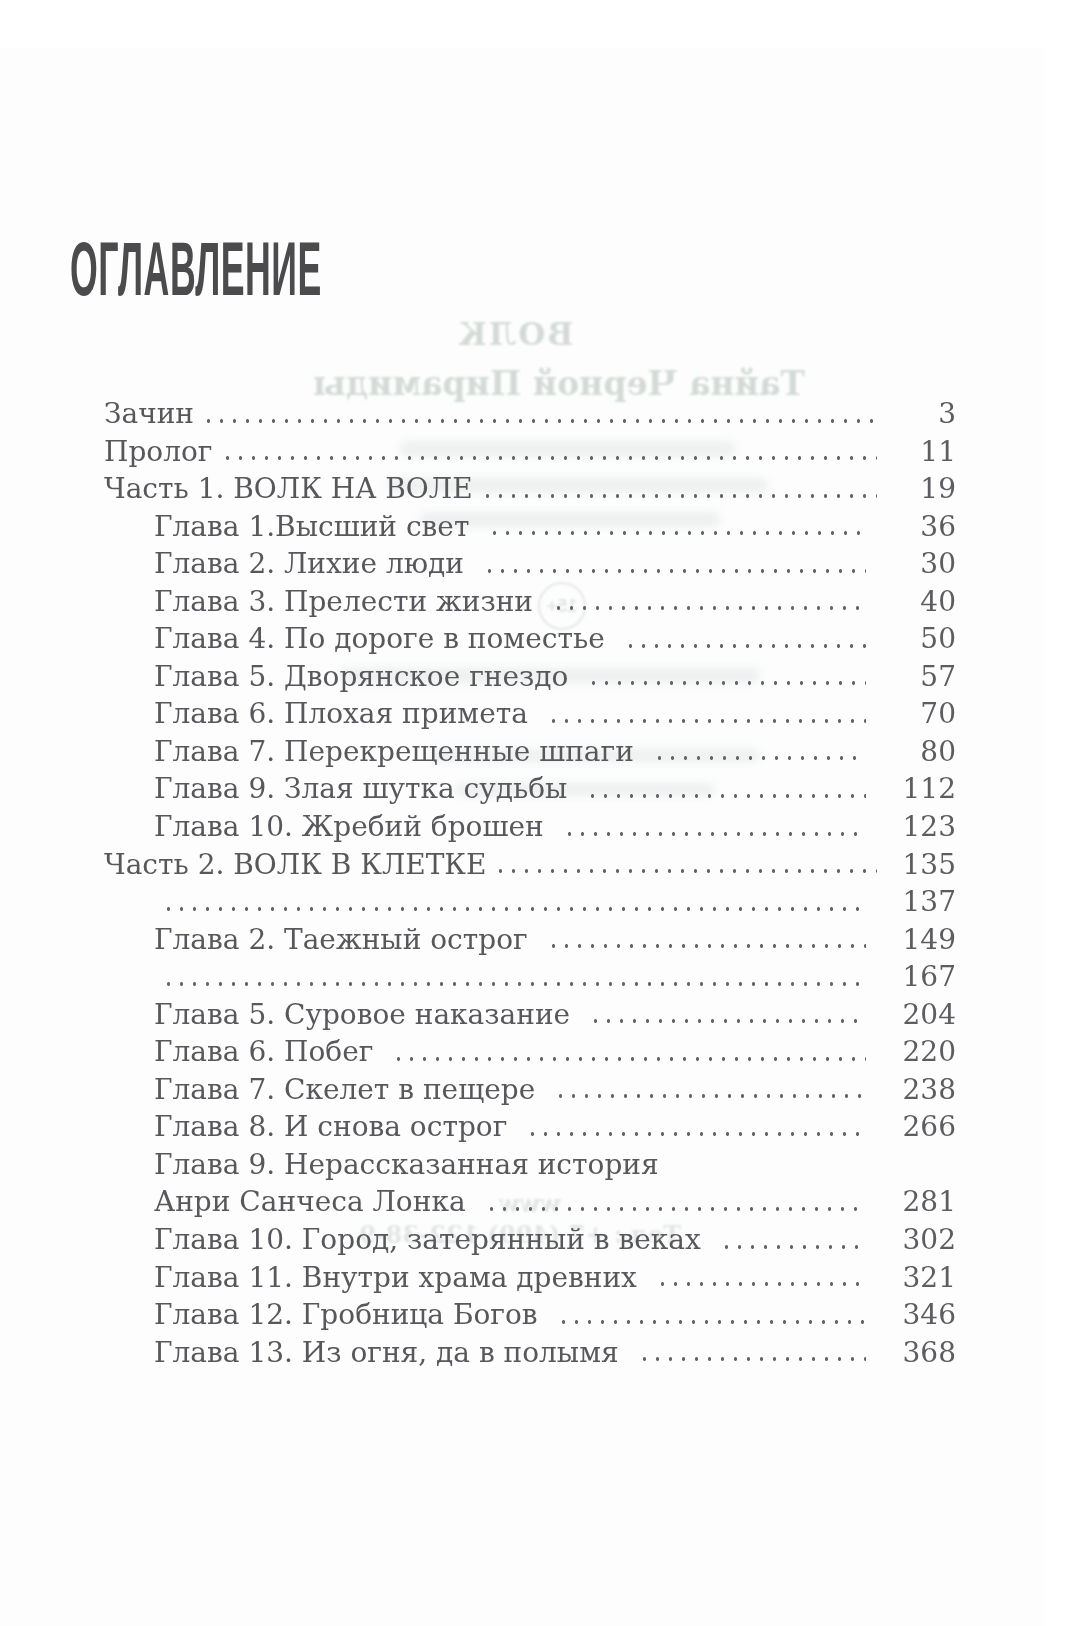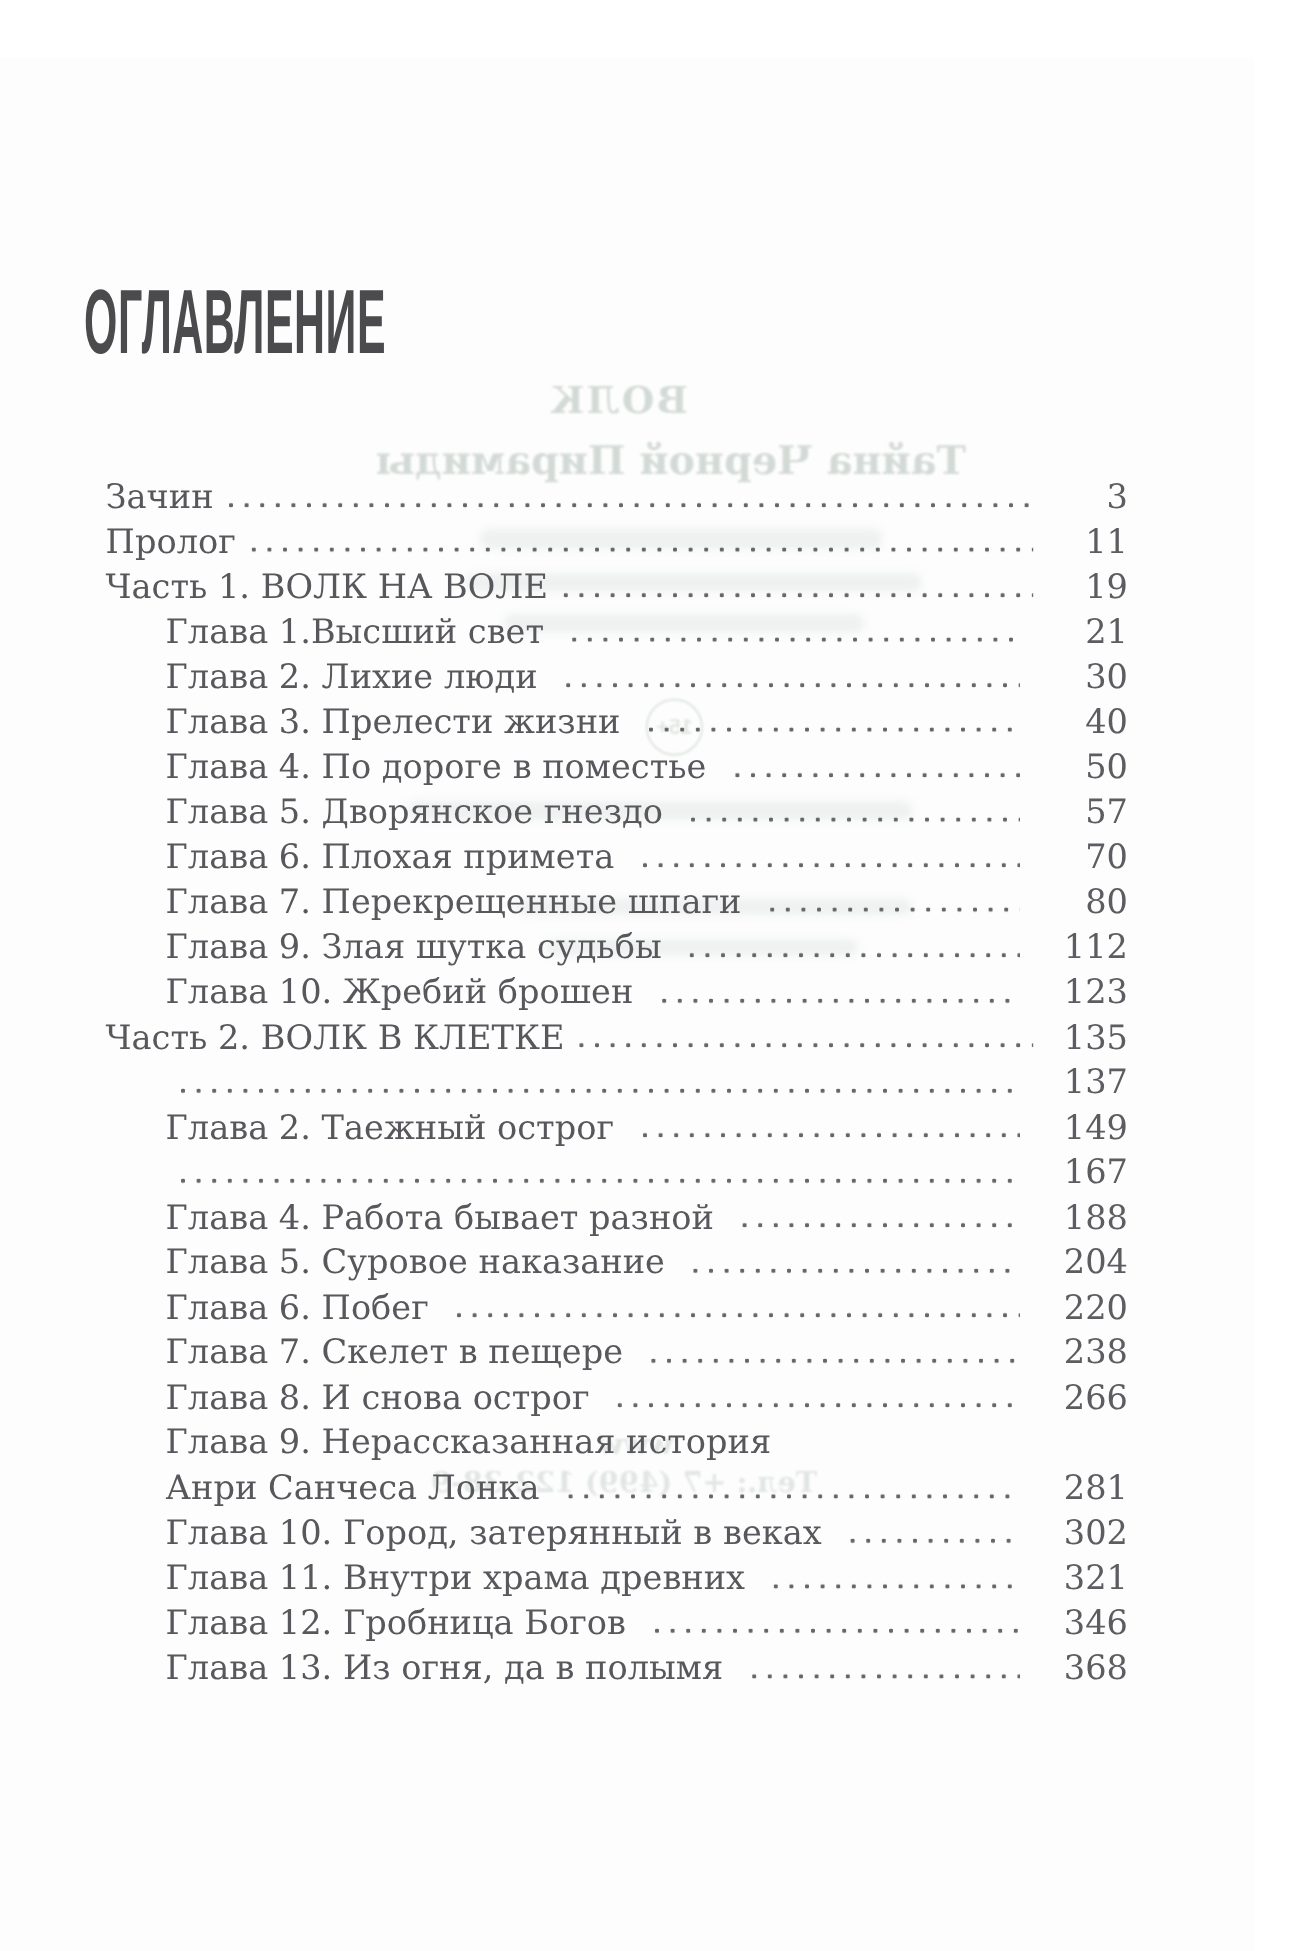--- a/index.html
+++ b/index.html
@@ -25,21 +25,21 @@
     line-height:78px;
     color:#4b4b4d;
     letter-spacing:1px;
     transform:scaleX(0.47);
     transform-origin:left center;
     white-space:nowrap;
   }
   
   .toc{
     position:absolute;
-    left:88px;
+    left:104px;
     top:347px;
     width:852px;
   }
   .row{
     display:flex;
     height:37.55px;
     line-height:37.55px;
     font-size:28px;
     color:#58585c;
   }
@@ -146,21 +146,21 @@
     <span class="pagenum">11</span>
   </div>
       <div class="row">
     <span class="label">Часть 1. ВОЛК НА ВОЛЕ</span>
     <span class="leader"></span>
     <span class="pagenum">19</span>
   </div>
       <div class="row indent">
     <span class="label">Глава 1.Высший свет</span>
     <span class="leader"></span>
-    <span class="pagenum">21</span>
+    <span class="pagenum">36</span>
   </div>
       <div class="row indent">
     <span class="label">Глава 2. Лихие люди</span>
     <span class="leader"></span>
     <span class="pagenum">30</span>
   </div>
       <div class="row indent">
     <span class="label">Глава 3. Прелести жизни</span>
     <span class="leader"></span>
     <span class="pagenum">40</span>
@@ -205,25 +205,20 @@
     <span class="pagenum">137</span>
   </div>
       <div class="row indent">
     <span class="label">Глава 2. Таежный острог</span>
     <span class="leader"></span>
     <span class="pagenum">149</span>
   </div>
       <div class="row indent">
     <span class="leader"></span>
     <span class="pagenum">167</span>
-  </div>
-      <div class="row indent">
-    <span class="label">Глава 4. Работа бывает разной</span>
-    <span class="leader"></span>
-    <span class="pagenum">188</span>
   </div>
       <div class="row indent">
     <span class="label">Глава 5. Суровое наказание</span>
     <span class="leader"></span>
     <span class="pagenum">204</span>
   </div>
       <div class="row indent">
     <span class="label">Глава 6. Побег</span>
     <span class="leader"></span>
     <span class="pagenum">220</span>

